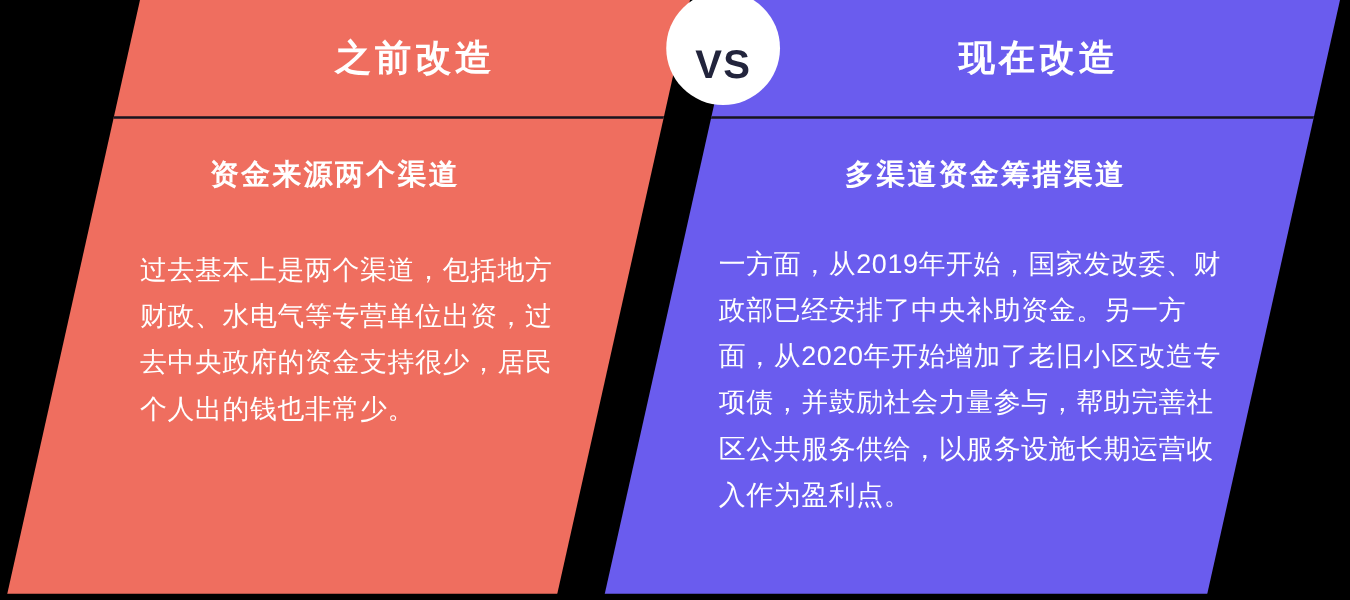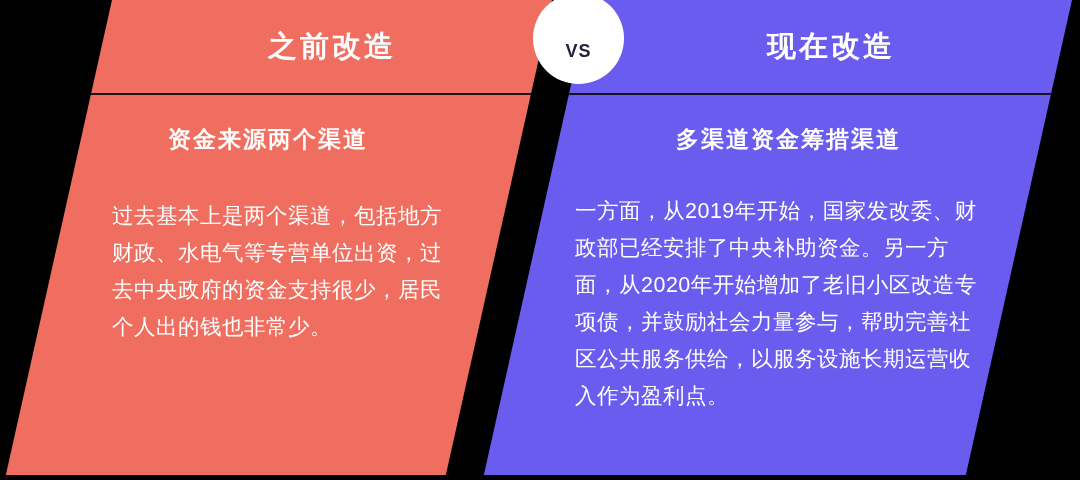--- a/index.html
+++ b/index.html
@@ -132,21 +132,21 @@
     height: 91px;
     border-radius: 50%;
     background: #ffffff;
     display: flex;
     align-items: center;
     justify-content: center;
     z-index: 10;
   }
   .vs-label {
     color: #22243c;
-    font-size: 18px;
+    font-size: 32px;
     font-weight: bold;
     letter-spacing: 1px;
     margin-top: 26px;
   }
 
   
   .bottom-strip {
     position: absolute;
     left: 0;
     bottom: 0;

